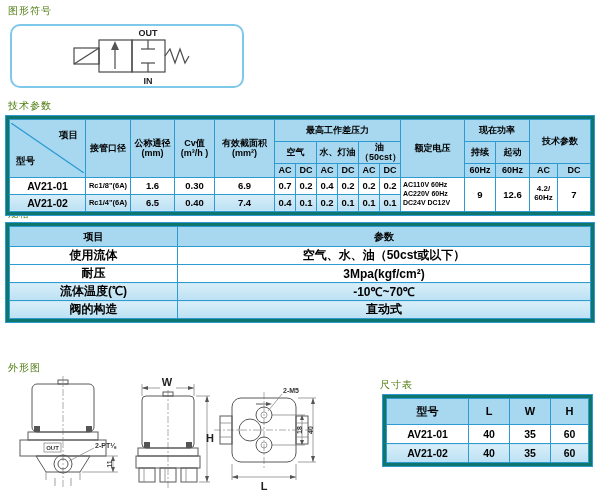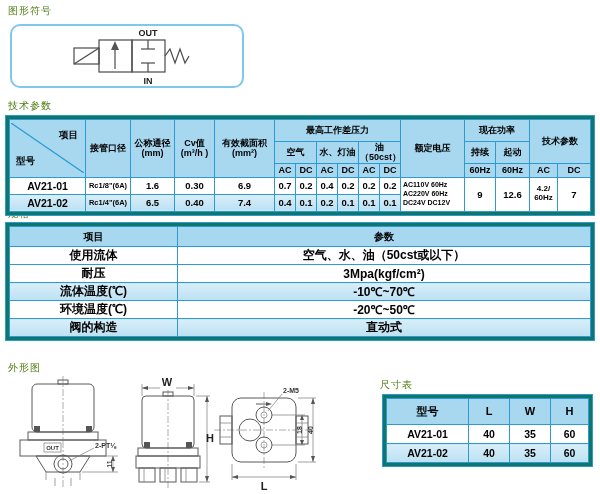--- a/index.html
+++ b/index.html
@@ -219,24 +219,20 @@
       <td>使用流体</td>
       <td>空气、水、油（50cst或以下）</td>
     </tr>
     <tr class="r-white">
       <td>耐压</td>
       <td>3Mpa(kgf/cm²)</td>
     </tr>
     <tr class="r-alt">
       <td>流体温度(℃)</td>
       <td>-10℃~70℃</td>
-    </tr>
-    <tr class="r-white">
-      <td>环境温度(℃)</td>
-      <td>-20℃~50℃</td>
     </tr>
     <tr class="r-alt">
       <td>阀的构造</td>
       <td>直动式</td>
     </tr>
   </tbody>
     </table>
 </div>
 
 <div class="draw" style="left:8px; top:376px;">

